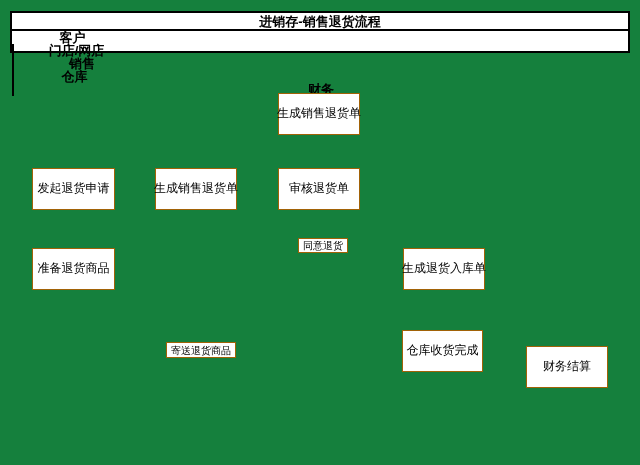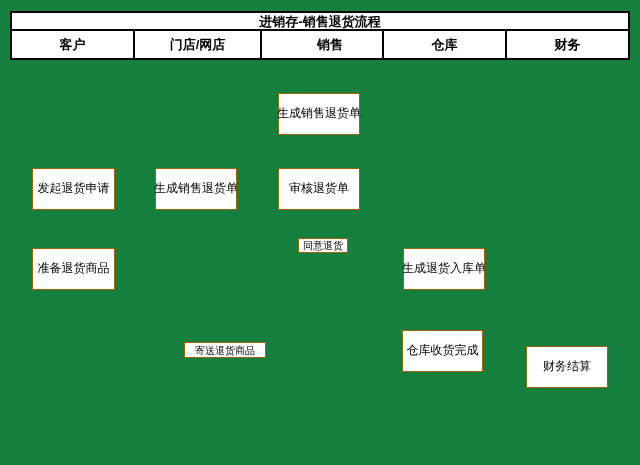--- a/index.html
+++ b/index.html
@@ -34,21 +34,22 @@
     border-bottom: 2px solid #000000;
     display: flex;
     align-items: center;
     justify-content: center;
     font-size: 13px;
     font-weight: bold;
     line-height: 1;
   }
   .lane-row {
     display: flex;
-    height: 27px;
+    height: 20px;
+    flex-direction: column;
   }
   .lane-cell {
     box-sizing: border-box;
     display: flex;
     align-items: center;
     justify-content: center;
     font-size: 13px;
     font-weight: bold;
     line-height: 1;
   }
@@ -75,21 +76,21 @@
     font-size: 10px;
     border-width: 1px;
   }
   .n0 { left: 278px; top: 93px;  width: 82px; height: 42px; }
   .n1 { left: 32px;  top: 168px; width: 83px; height: 42px; }
   .n2 { left: 155px; top: 168px; width: 82px; height: 42px; }
   .n3 { left: 278px; top: 168px; width: 82px; height: 42px; }
   .n4 { left: 298px; top: 238px; width: 50px; height: 15px; }
   .n5 { left: 32px;  top: 248px; width: 83px; height: 42px; }
   .n6 { left: 403px; top: 248px; width: 82px; height: 42px; }
-  .n7 { left: 184px; top: 342px; width: 82px; height: 16px; }
+  .n7 { left: 166px; top: 342px; width: 70px; height: 16px; }
   .n8 { left: 402px; top: 330px; width: 81px; height: 42px; }
   .n9 { left: 526px; top: 330px; width: 82px; height: 42px; margin-top: 16px; }
 </style>
 </head>
 <body>
 
 <div class="page">
 
   <div class="header-table">
     <div class="title-row">进销存-销售退货流程</div>

